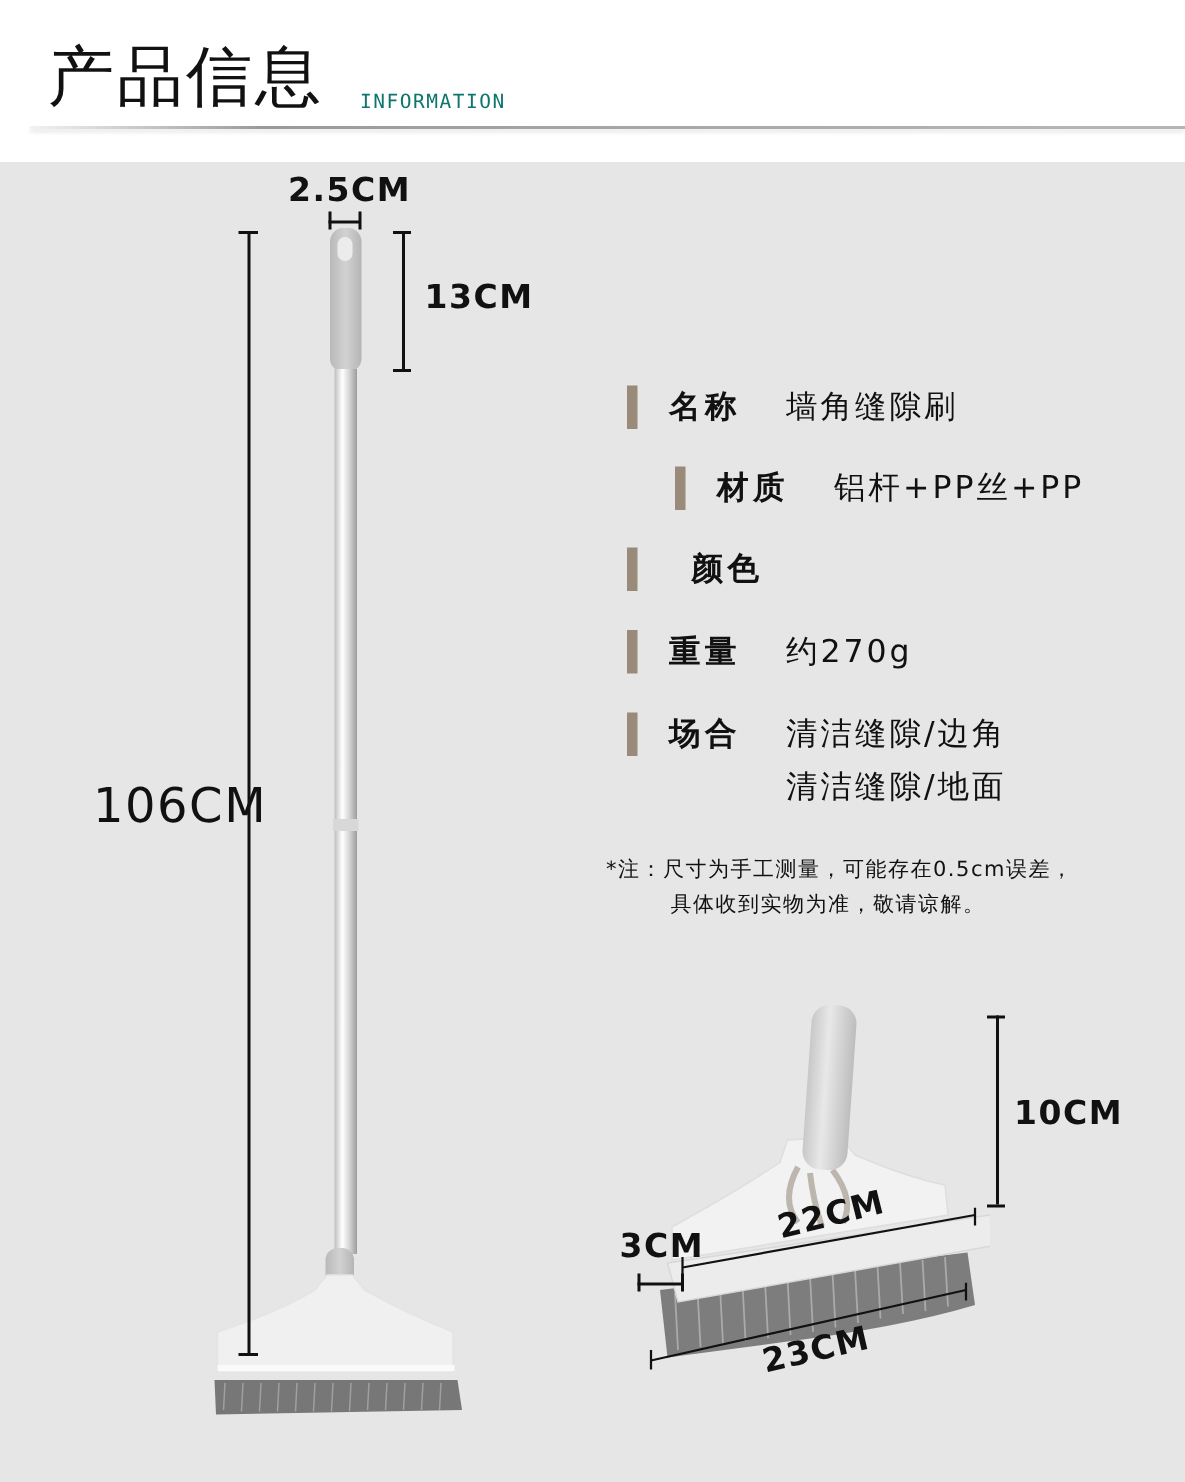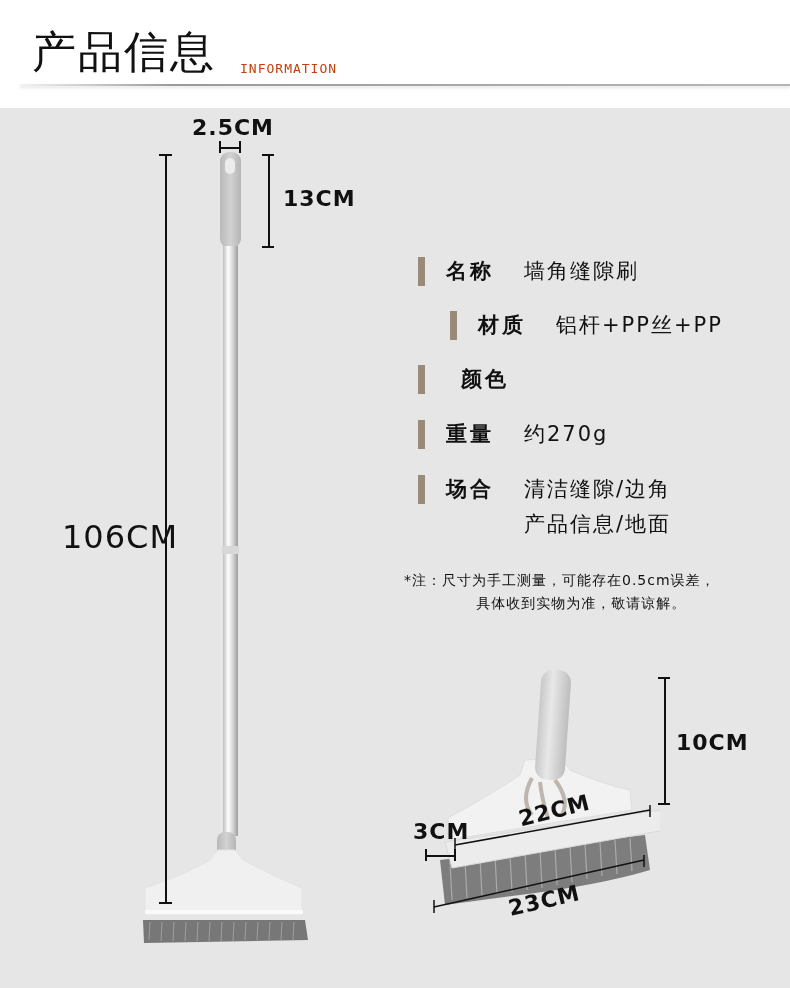--- a/index.html
+++ b/index.html
@@ -1,32 +1,32 @@
 <!DOCTYPE html>
 <html><head>
 <meta charset="utf-8">
 <style>
   html, body { margin: 0; padding: 0; }
   body { width: 790px; height: 988px; position: relative; overflow: hidden; background: #e6e6e6; font-family: "DejaVu Sans", "Liberation Sans", sans-serif; color: #111; }
   .header { position: absolute; left: 0; top: 0; width: 790px; height: 108px; background: #ffffff; }
   .title-cn { position: absolute; left: 32px; top: 24px; font-size: 44px; letter-spacing: 2px; font-weight: normal; color: #111; line-height: 56px; }
-  .title-en { position: absolute; left: 240px; top: 61px; font-size: 13px; letter-spacing: 1px; color: #c2410c; font-family: "DejaVu Sans Mono", "Liberation Mono", monospace; }
+  .title-en { position: absolute; left: 240px; top: 61px; font-size: 13px; letter-spacing: 1px; color: #0f766e; font-family: "DejaVu Sans Mono", "Liberation Mono", monospace; }
   .header-line { position: absolute; left: 20px; top: 84px; width: 770px; height: 2px; background: linear-gradient(to right, rgba(0,0,0,0.05), #9a9a9a 20%, #b5b5b5 90%); box-shadow: 0 2px 3px rgba(0,0,0,0.12); }
 
   .dim { position: absolute; font-weight: bold; font-size: 22px; letter-spacing: 1px; color: #111; }
   .vline { position: absolute; width: 1.5px; background: #111; }
   .hline { position: absolute; height: 1.5px; background: #111; }
 
   .spec-row { position: absolute; left: 418px; display: flex; align-items: flex-start; }
   .spec-bar { width: 7px; height: 29px; background: #9a8a79; margin-top: 0px; }
   .spec-label { margin-left: 21px; width: 78px; font-size: 21px; font-weight: bold; letter-spacing: 3px; line-height: 29px; }
   .spec-value { font-size: 21px; letter-spacing: 2px; line-height: 29px; }
   .spec-value .line2 { display: block; margin-top: 6px; }
   .note { position: absolute; left: 404px; top: 569px; font-size: 14px; line-height: 23px; letter-spacing: 1px; color: #111; }
-  .note .l2 { display: block; padding-left: 43px; text-align: center; }
+  .note .l2 { display: block; padding-left: 43px; }
 </style>
 </head>
 <body>
 
 <div class="header">
   <div class="title-cn">产品信息</div>
   <div class="title-en">INFORMATION</div>
   <div class="header-line"></div>
 </div>
 
@@ -106,21 +106,21 @@
 <div class="spec-row" style="top:420px;">
   <div class="spec-bar"></div>
   <div class="spec-label">重量</div>
   <div class="spec-value">约270g</div>
 </div>
 <div class="spec-row" style="top:475px;">
   <div class="spec-bar"></div>
   <div class="spec-label">场合</div>
   <div class="spec-value">
     <span>清洁缝隙/边角</span>
-    <span class="line2">产品信息/地面</span>
+    <span class="line2">清洁缝隙/地面</span>
   </div>
 </div>
 
 <div class="note">
   <span>*注：尺寸为手工测量，可能存在0.5cm误差，</span>
   <span class="l2">具体收到实物为准，敬请谅解。</span>
 </div>
 
 <svg style="position:absolute;left:420px;top:670px;" width="240" height="250" viewBox="0 0 240 250">
   <defs>

